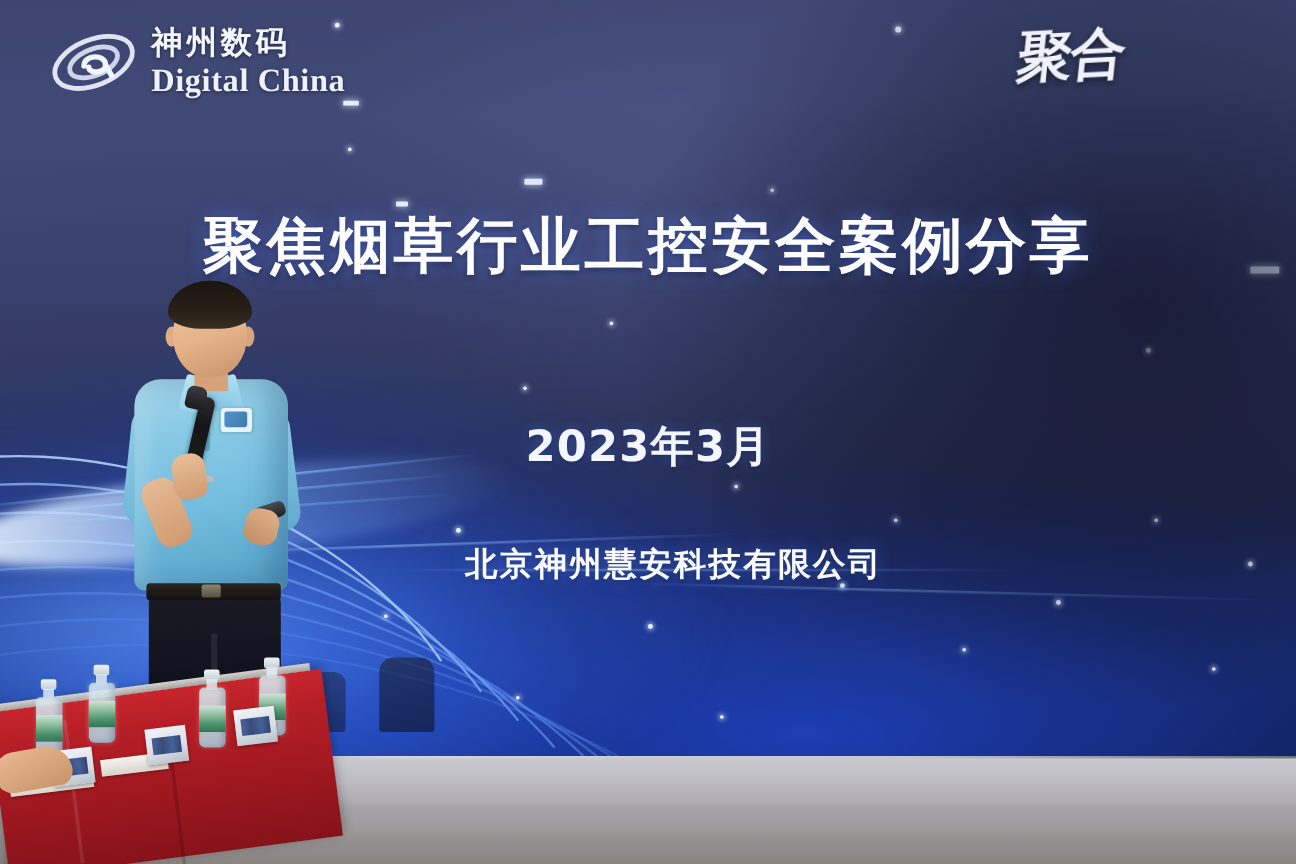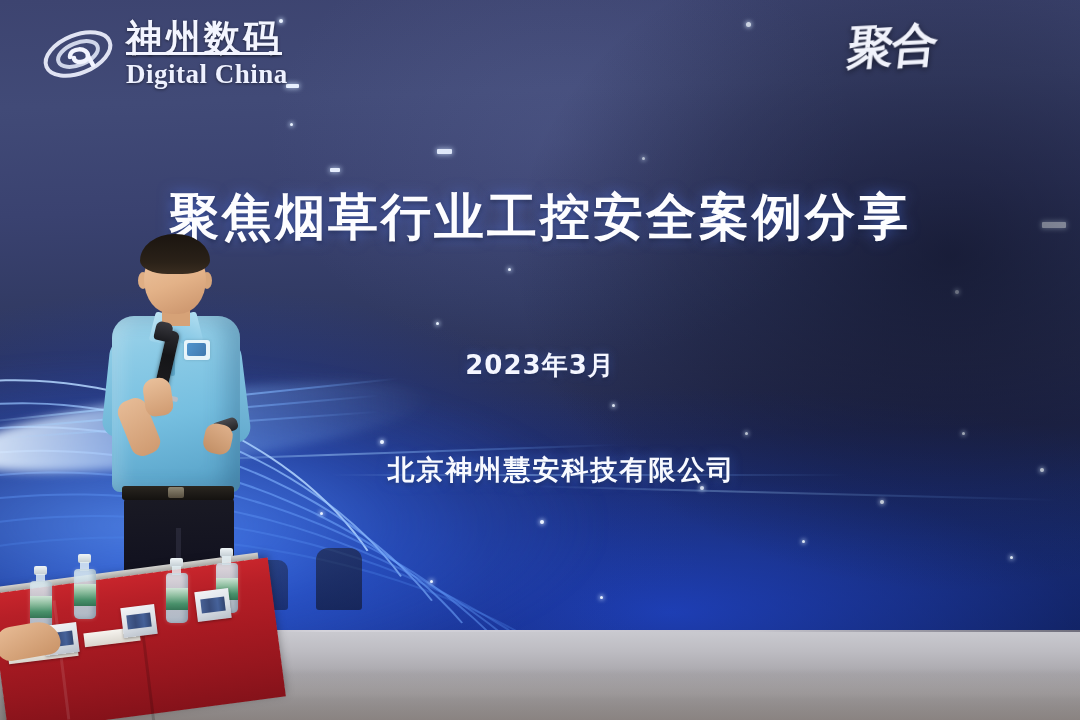--- a/index.html
+++ b/index.html
@@ -68,35 +68,35 @@
   }
   .dash{
     position:absolute;
     background:#e9f1ff;
     border-radius:1px;
     box-shadow:0 0 5px 1px rgba(210,230,255,.65);
   }
 
   
   .slide-title{
-    position:absolute;left:0;right:0;top:190px;
+    position:absolute;left:0;right:0;top:178px;
     text-align:center;
     color:#fdfdff;
     font-size:50px;
     font-weight:bold;
     letter-spacing:3px;
     line-height:1.08;
     text-shadow:0 0 14px rgba(90,130,255,.55), 0 2px 5px rgba(0,0,0,.45);
     font-family:"DejaVu Sans","Liberation Sans",sans-serif;
   }
   .slide-date{
     position:absolute;left:0;right:0;top:348px;
     text-align:center;
     color:#f4f6ff;
-    font-size:26px;
+    font-size:36px;
     font-weight:bold;
     letter-spacing:1px;
     text-shadow:0 0 10px rgba(80,120,240,.45), 0 2px 4px rgba(0,0,0,.4);
     font-family:"DejaVu Sans","Liberation Sans",sans-serif;
   }
   .slide-company{
     position:absolute;left:0;right:0;top:452px;
     text-align:center;
     color:#f8faff;
     font-size:27px;
@@ -105,24 +105,23 @@
     text-shadow:0 0 12px rgba(90,140,255,.5), 0 2px 5px rgba(0,0,0,.4);
     font-family:"DejaVu Sans","Liberation Sans",sans-serif;
     padding-left:43px;
   }
 
   
   .brand-left{position:absolute;left:40px;top:20px;display:flex;align-items:center;gap:10px;}
   .dc-mark{width:76px;height:64px;flex:0 0 auto;}
   .dc-text{display:flex;flex-direction:column;line-height:1;}
   .dc-cn{
-    color:#f3f5ff;font-size:36px;font-weight:bold;letter-spacing:3px;
+    color:#f3f5ff;font-size:26px;font-weight:bold;letter-spacing:3px;
     font-family:"DejaVu Sans","Liberation Sans",sans-serif;
     text-shadow:0 1px 3px rgba(0,0,0,.5);
-    text-decoration:underline;
   }
   .dc-en{
     color:#eef1ff;font-size:27px;font-weight:bold;letter-spacing:.5px;margin-top:5px;
     font-family:"Liberation Serif",serif;
     text-shadow:0 1px 3px rgba(0,0,0,.5);
   }
 
   .brand-right{position:absolute;right:24px;top:16px;text-align:right;}
   .slogan-cal{
     color:#f0f2fb;font-size:46px;font-weight:bold;

